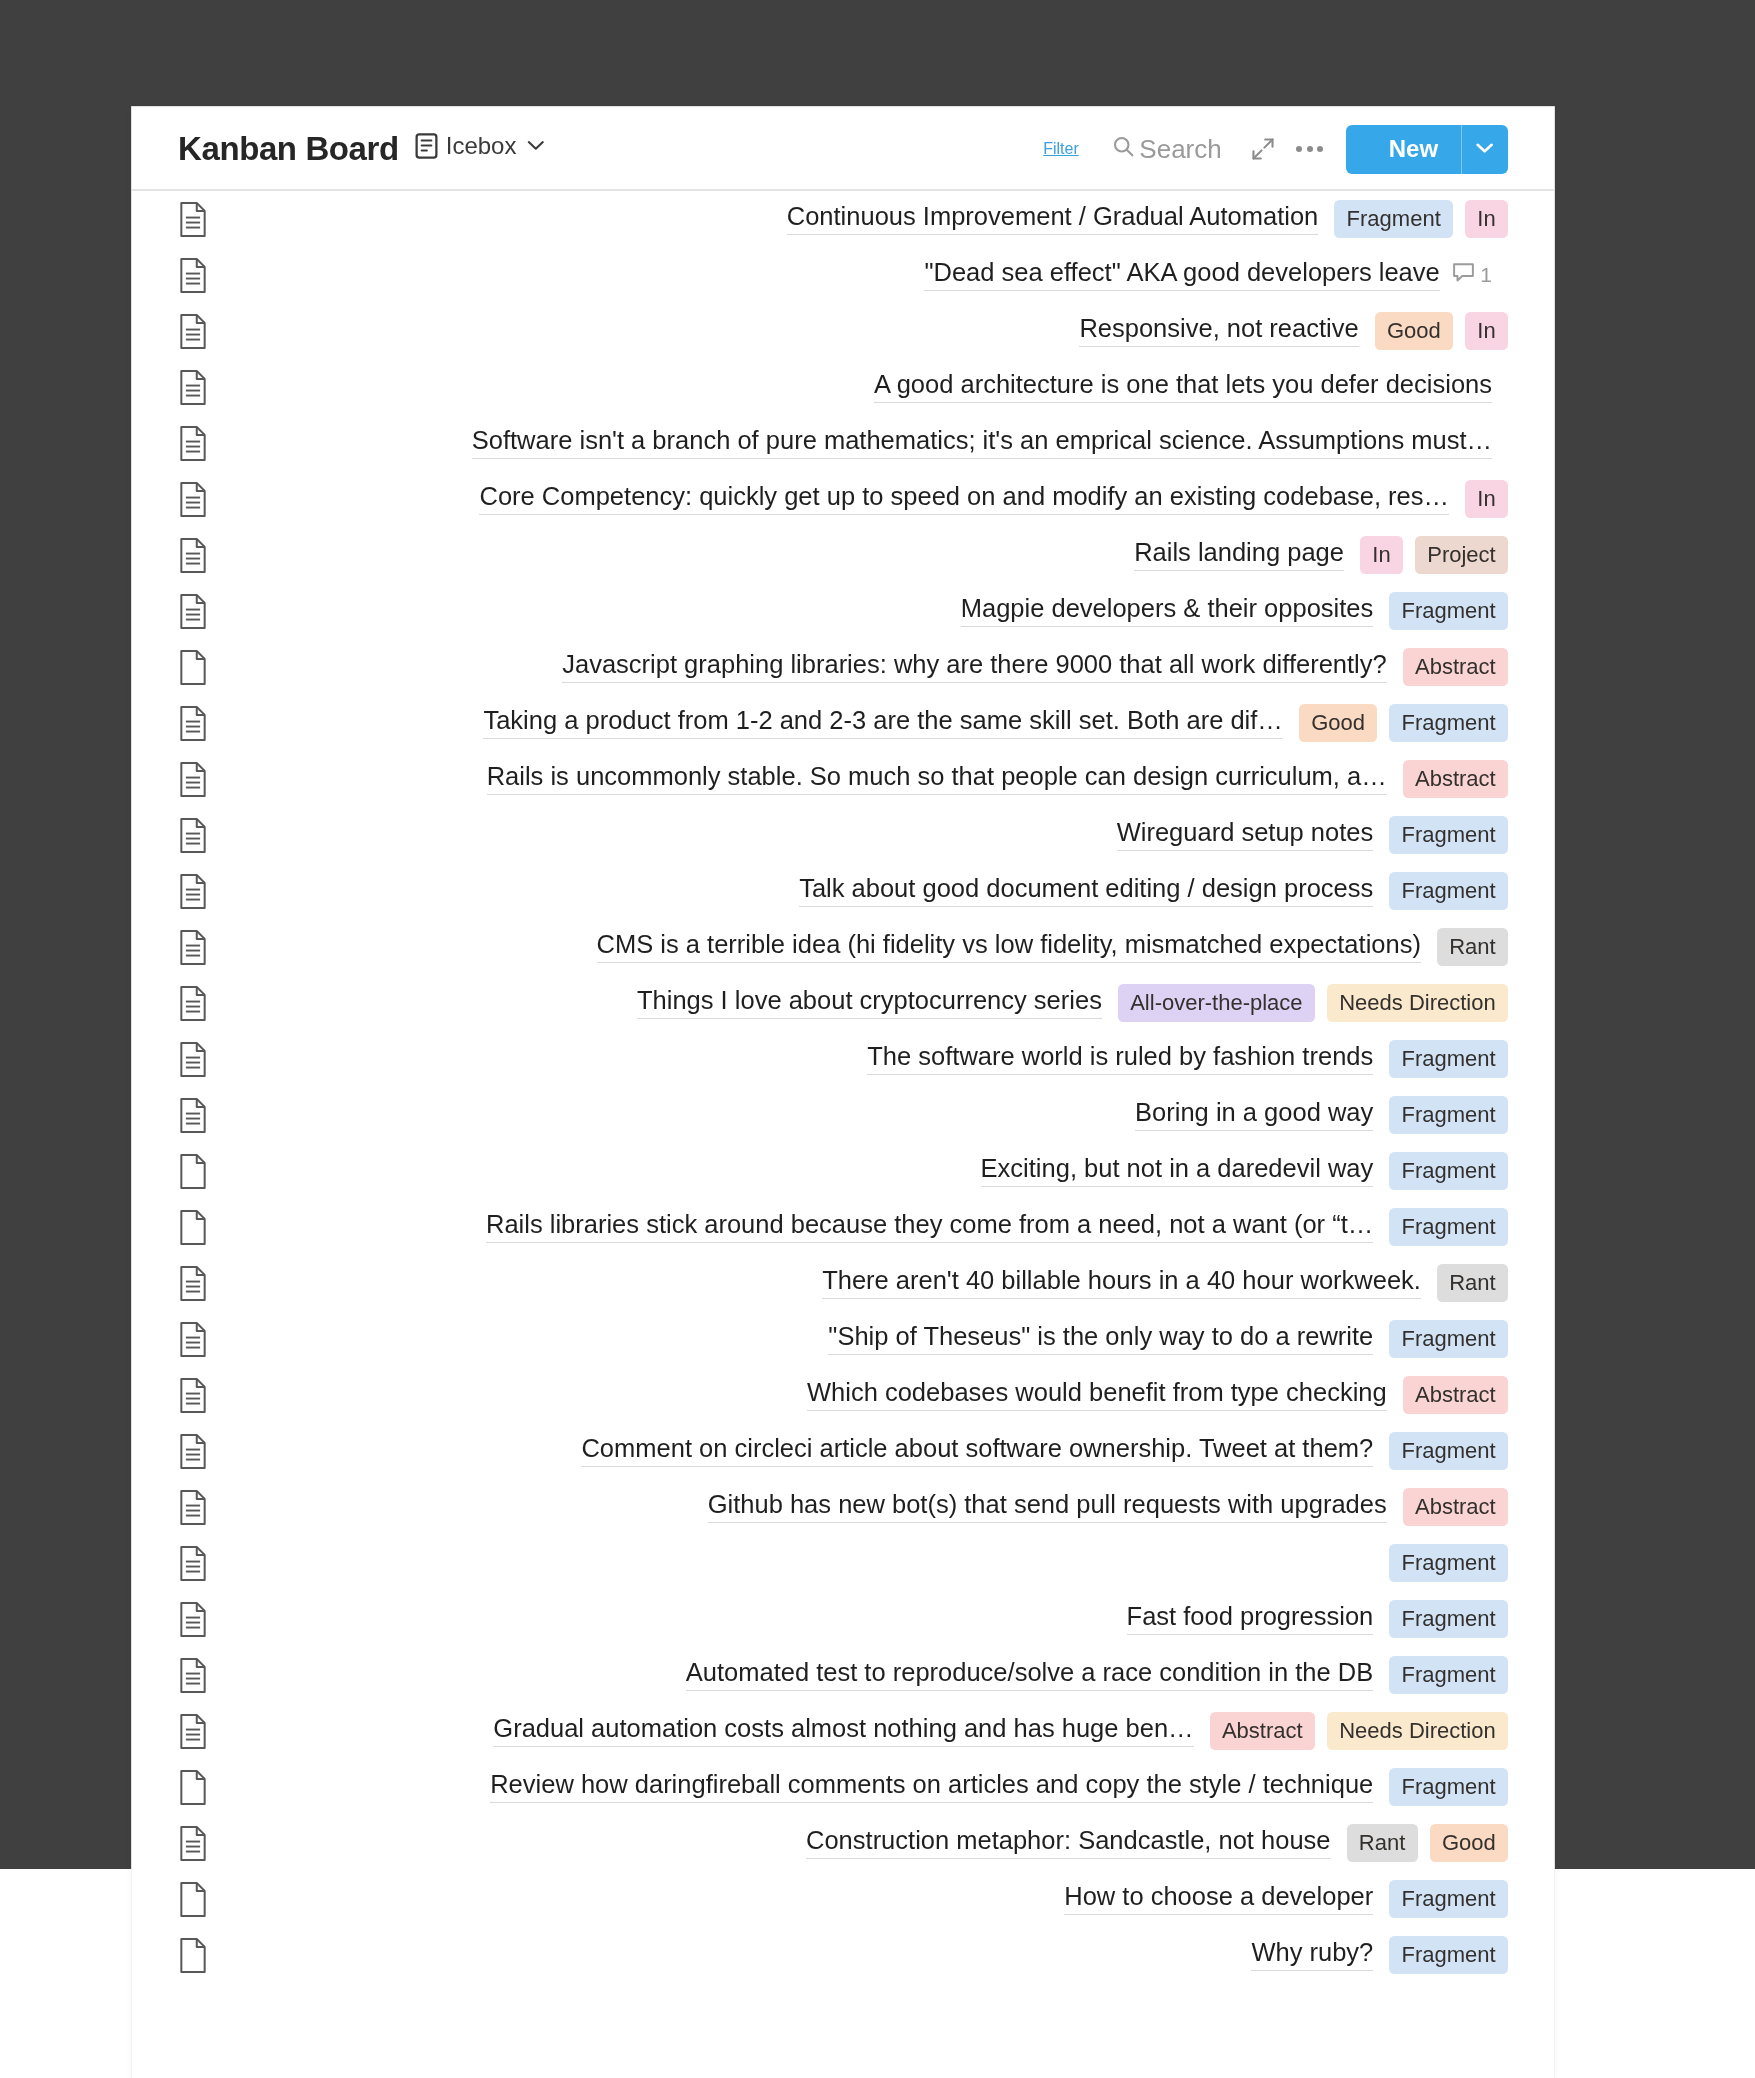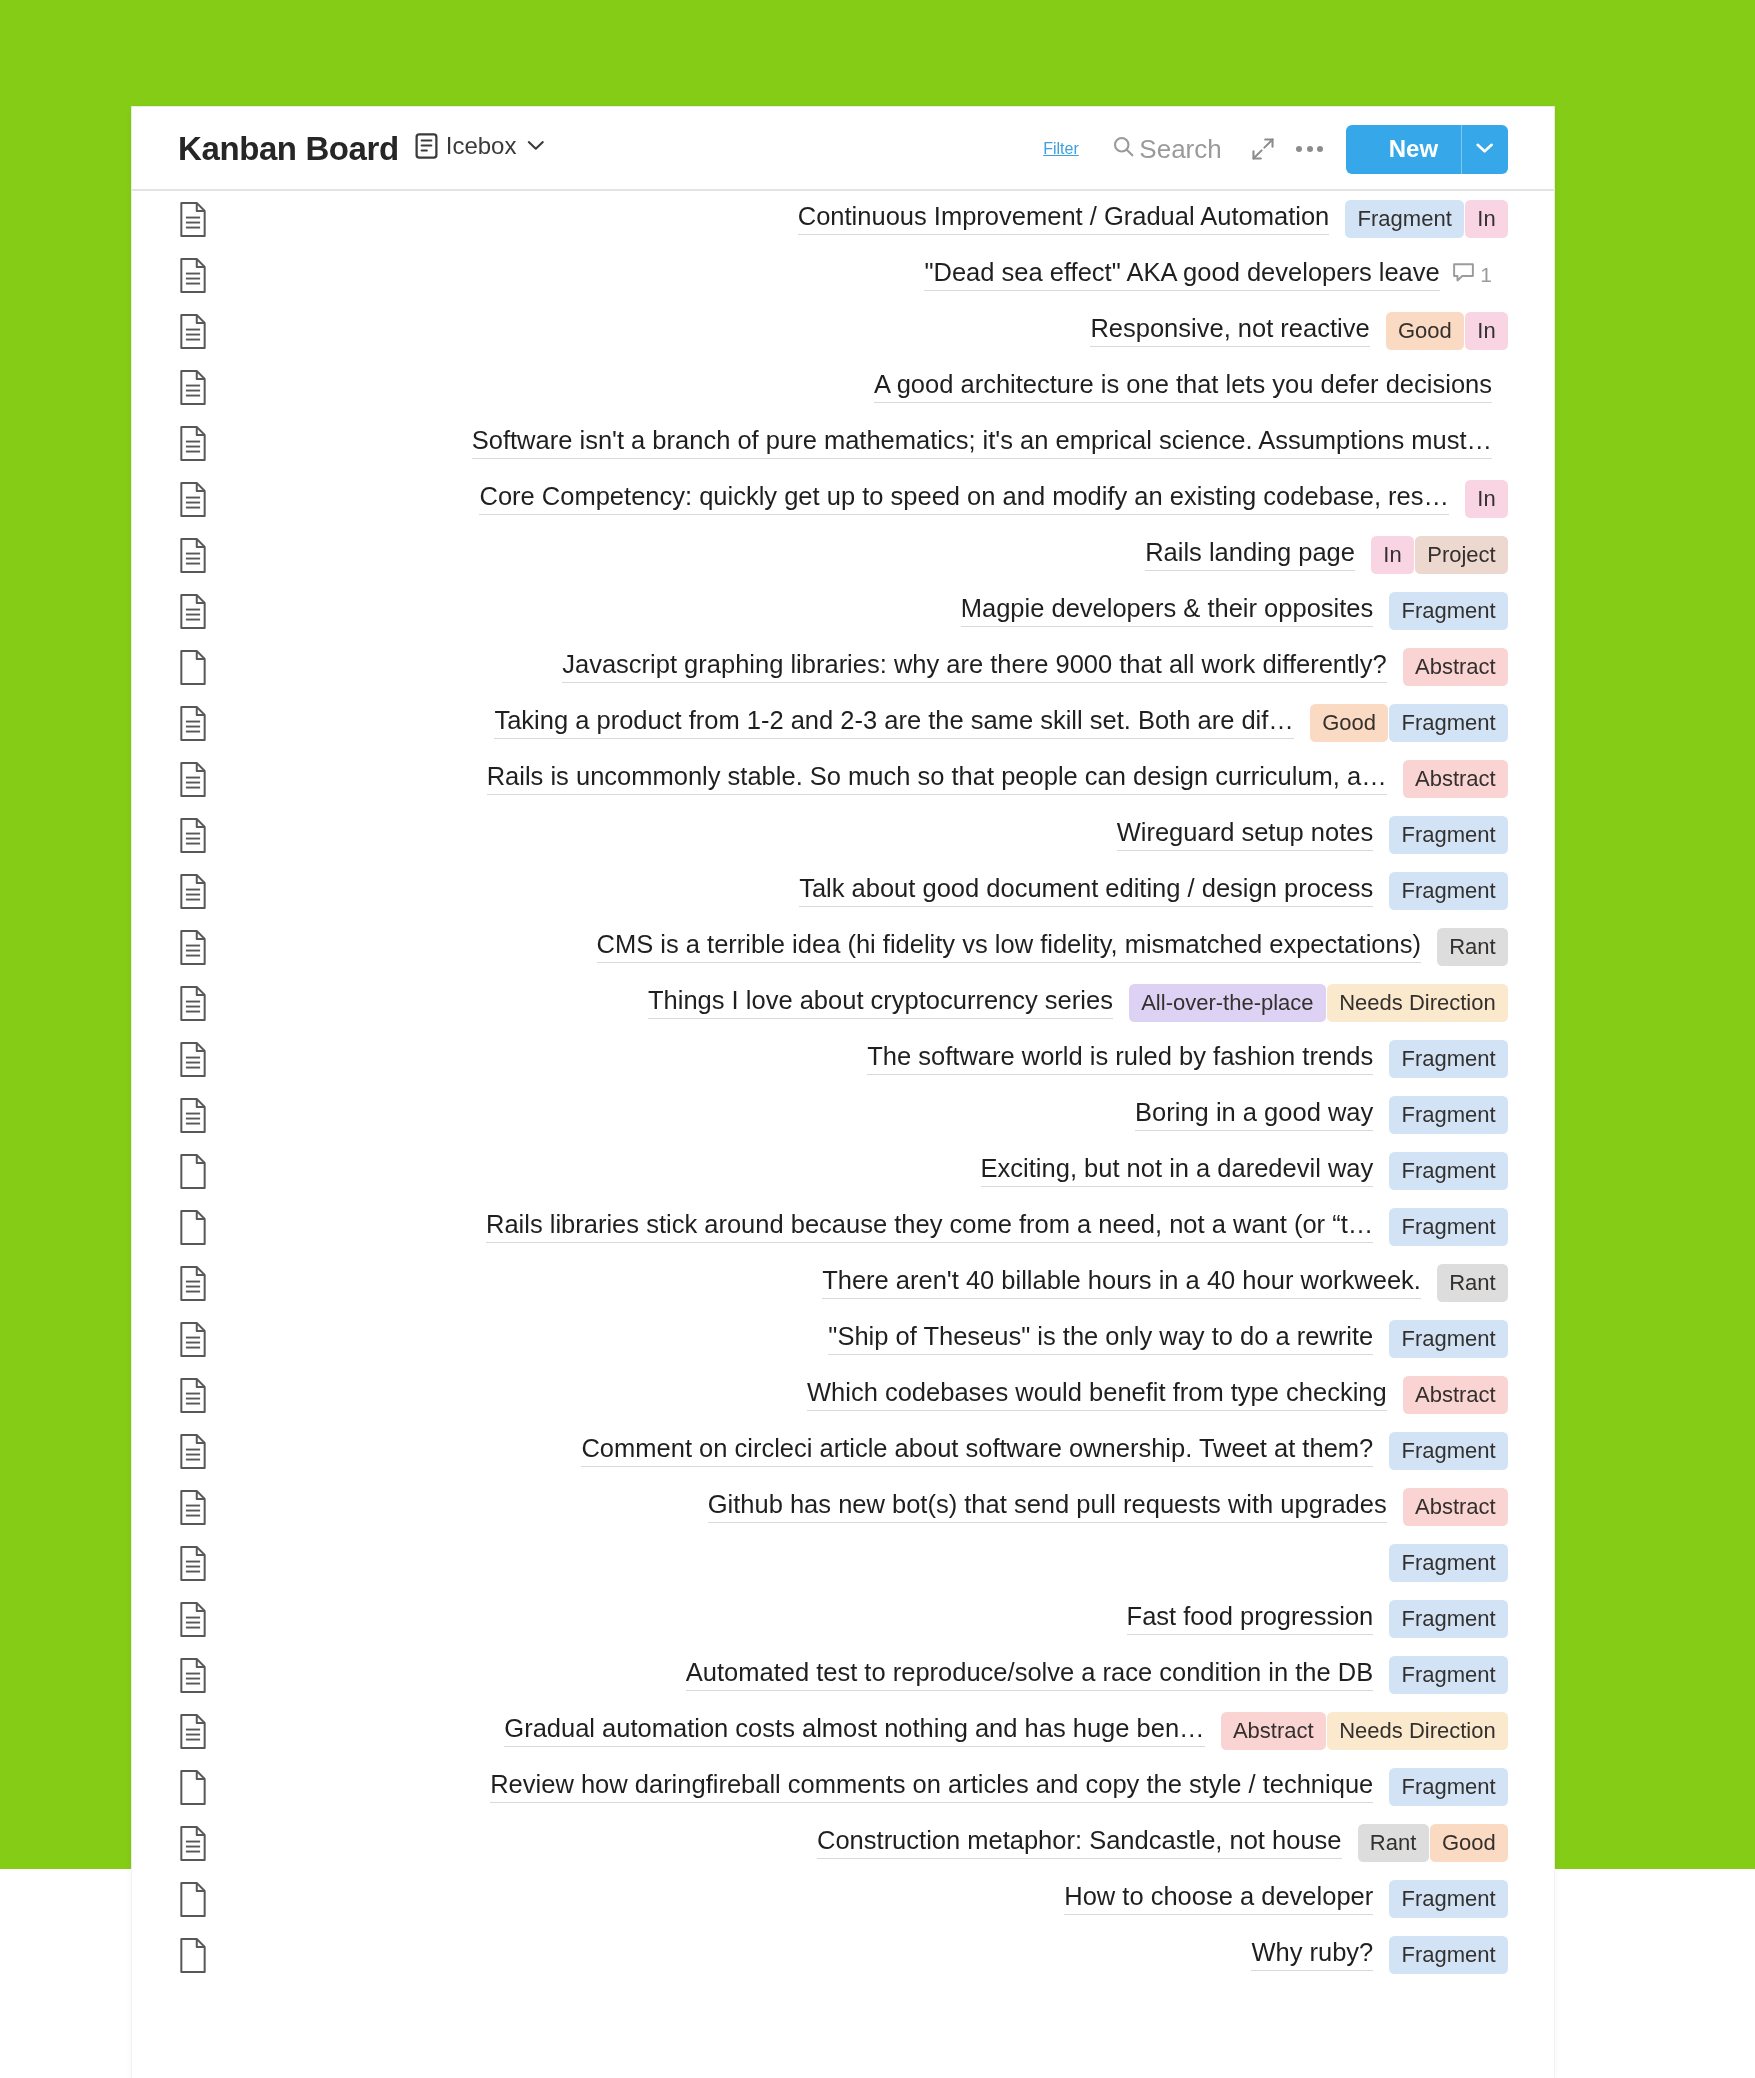--- a/index.html
+++ b/index.html
@@ -11,21 +11,21 @@
     width: 1756px;
     height: 2079px;
     overflow: hidden;
     font-family: "Liberation Sans", sans-serif;
     -webkit-font-smoothing: antialiased;
   }
   .page {
     position: relative;
     width: 1756px;
     height: 1869px;
-    background: #84cc16;
+    background: #404040;
   }
   
   .card {
     position: absolute;
     left: 132px;
     top: 107px;
     width: 1422px;
     height: 1972px;
     background: #ffffff;
     box-shadow: 0 0 0 0.9px #f1f1f1, 0 1.8px 8.8px rgba(0,0,0,0.045);
@@ -185,21 +185,21 @@
     gap: 5.3px;
     color: #9b9b9b;
     font-size: 21px;
     white-space: nowrap;
     flex: 0 0 auto;
   }
   .row-tags {
     margin-left: auto;
     display: flex;
     align-items: center;
-    gap: 1px;
+    gap: 12px;
     flex: 0 0 auto;
     padding-left: 16px;
   }
   .tag {
     font-size: 22px;
     line-height: 1;
     padding: 8px 12.3px;
     border-radius: 5.3px;
     white-space: nowrap;
     color: #33302e;

